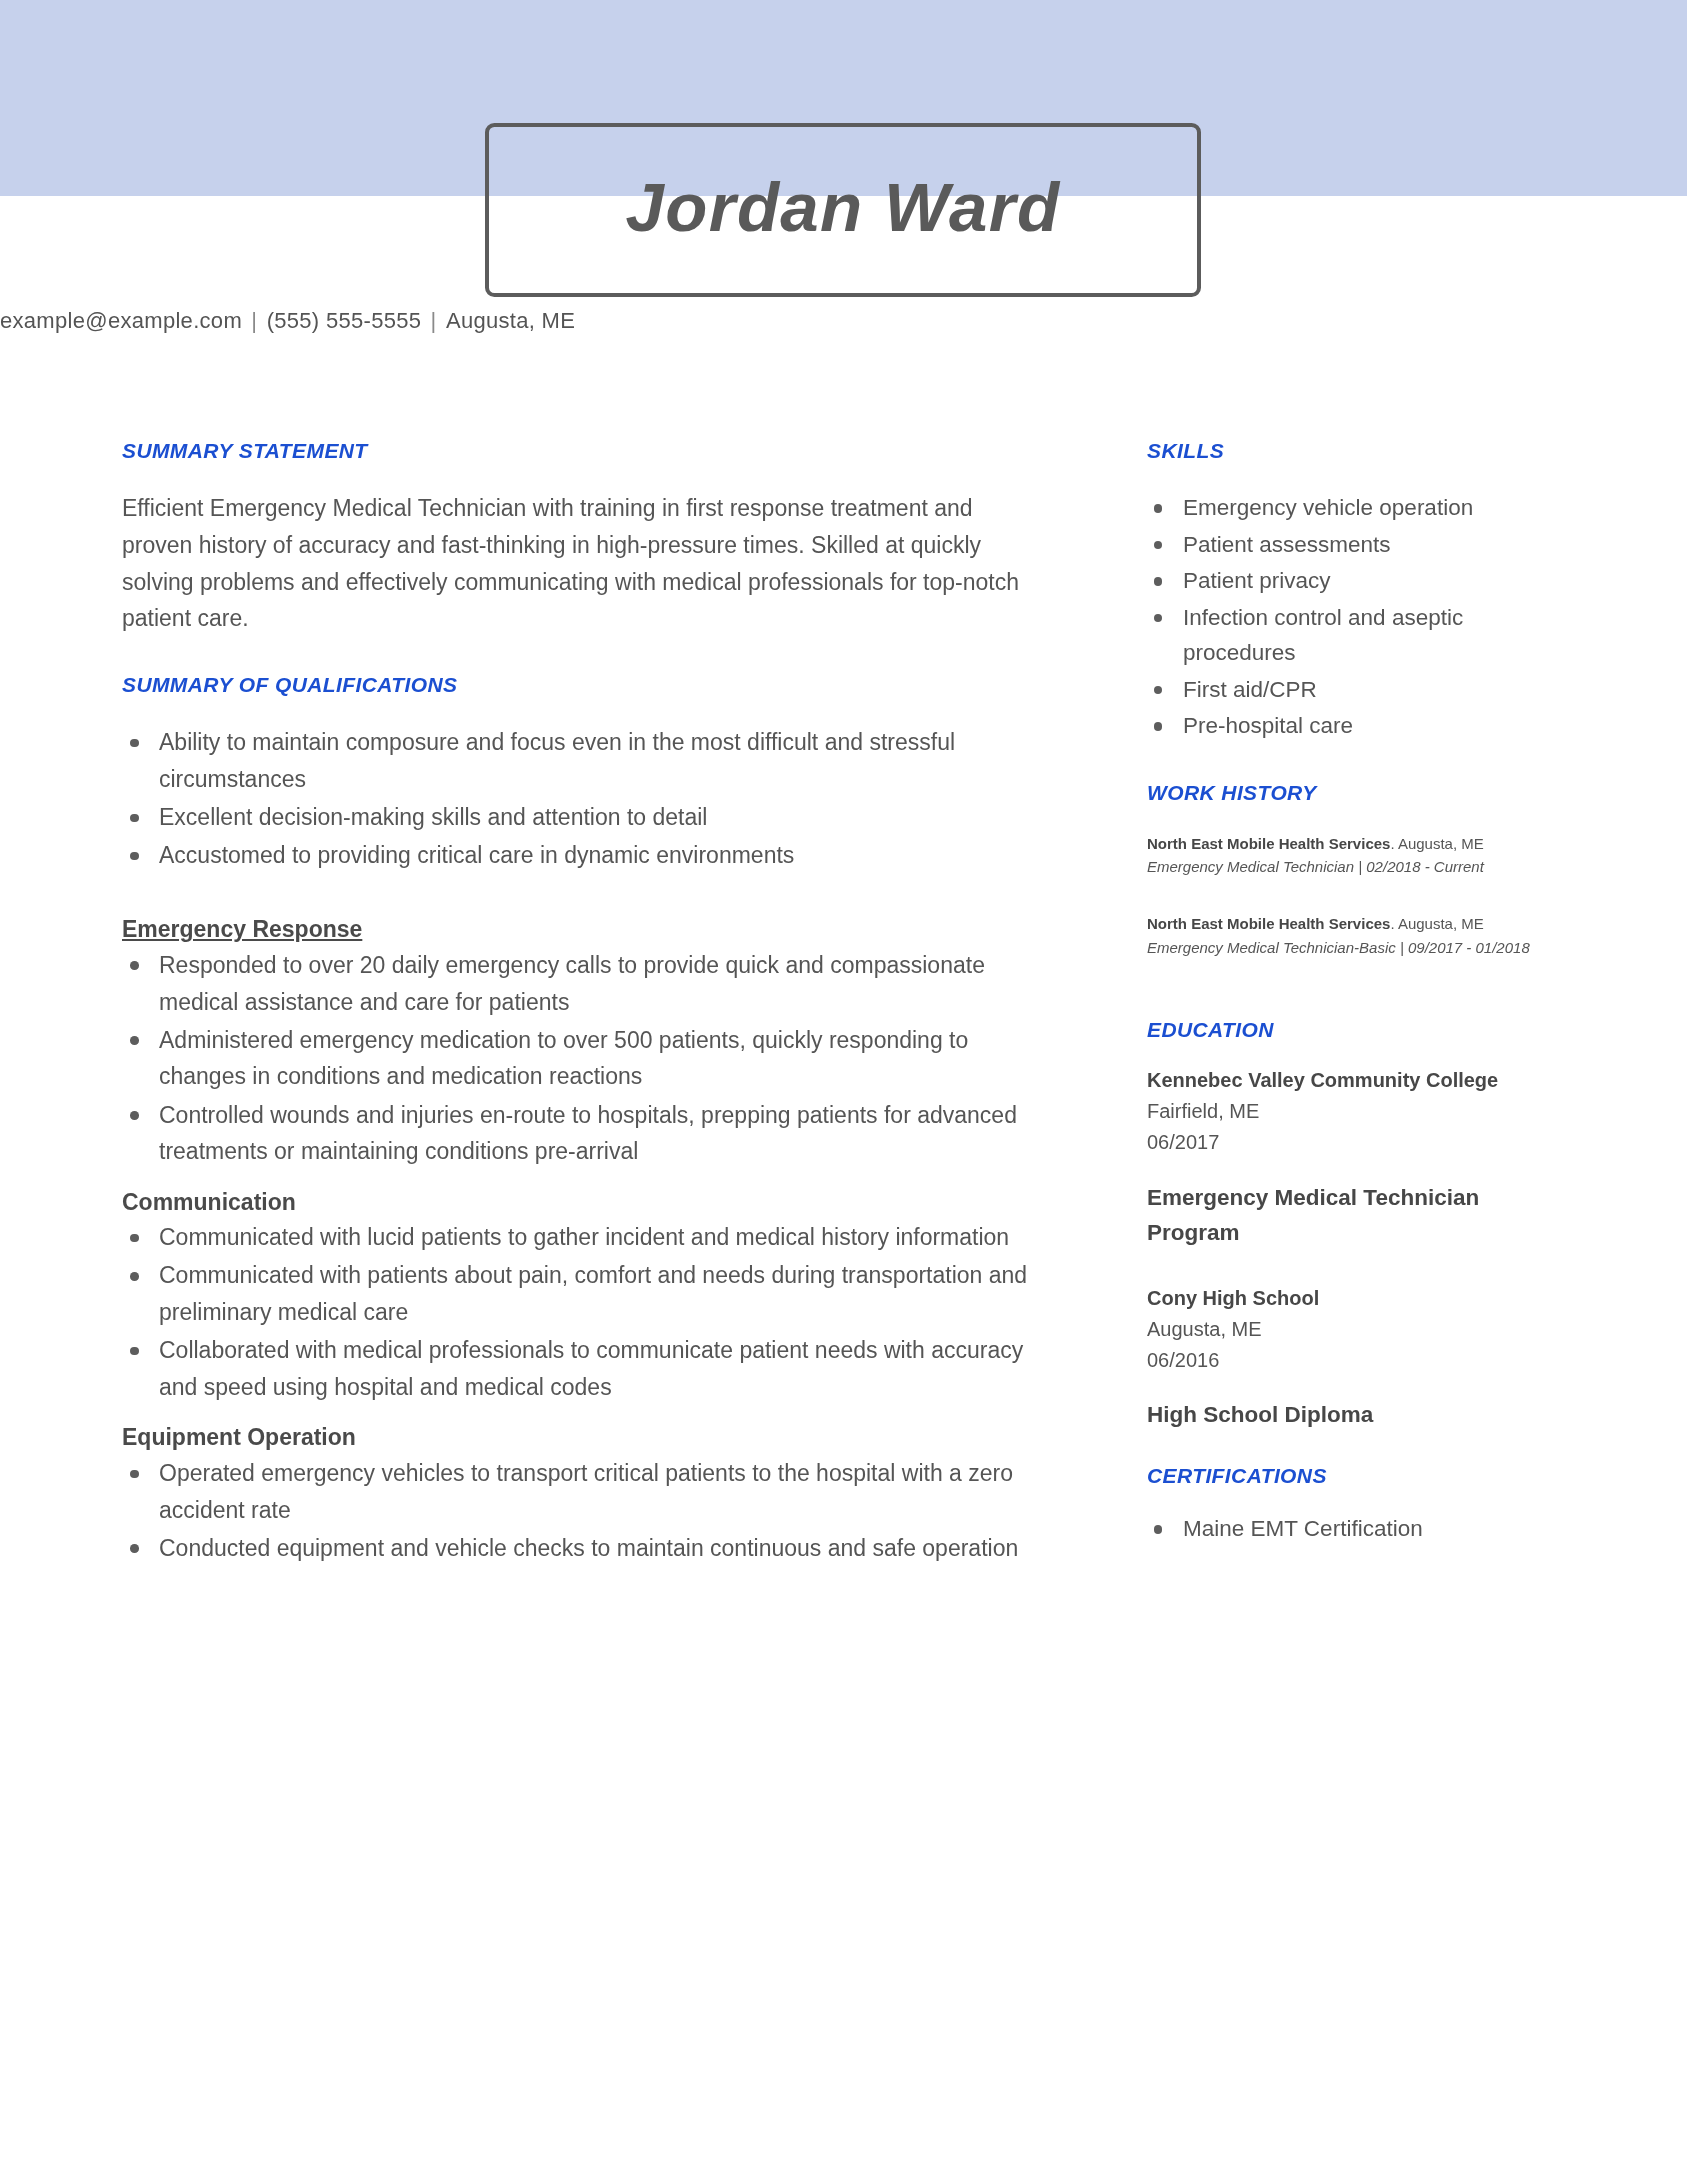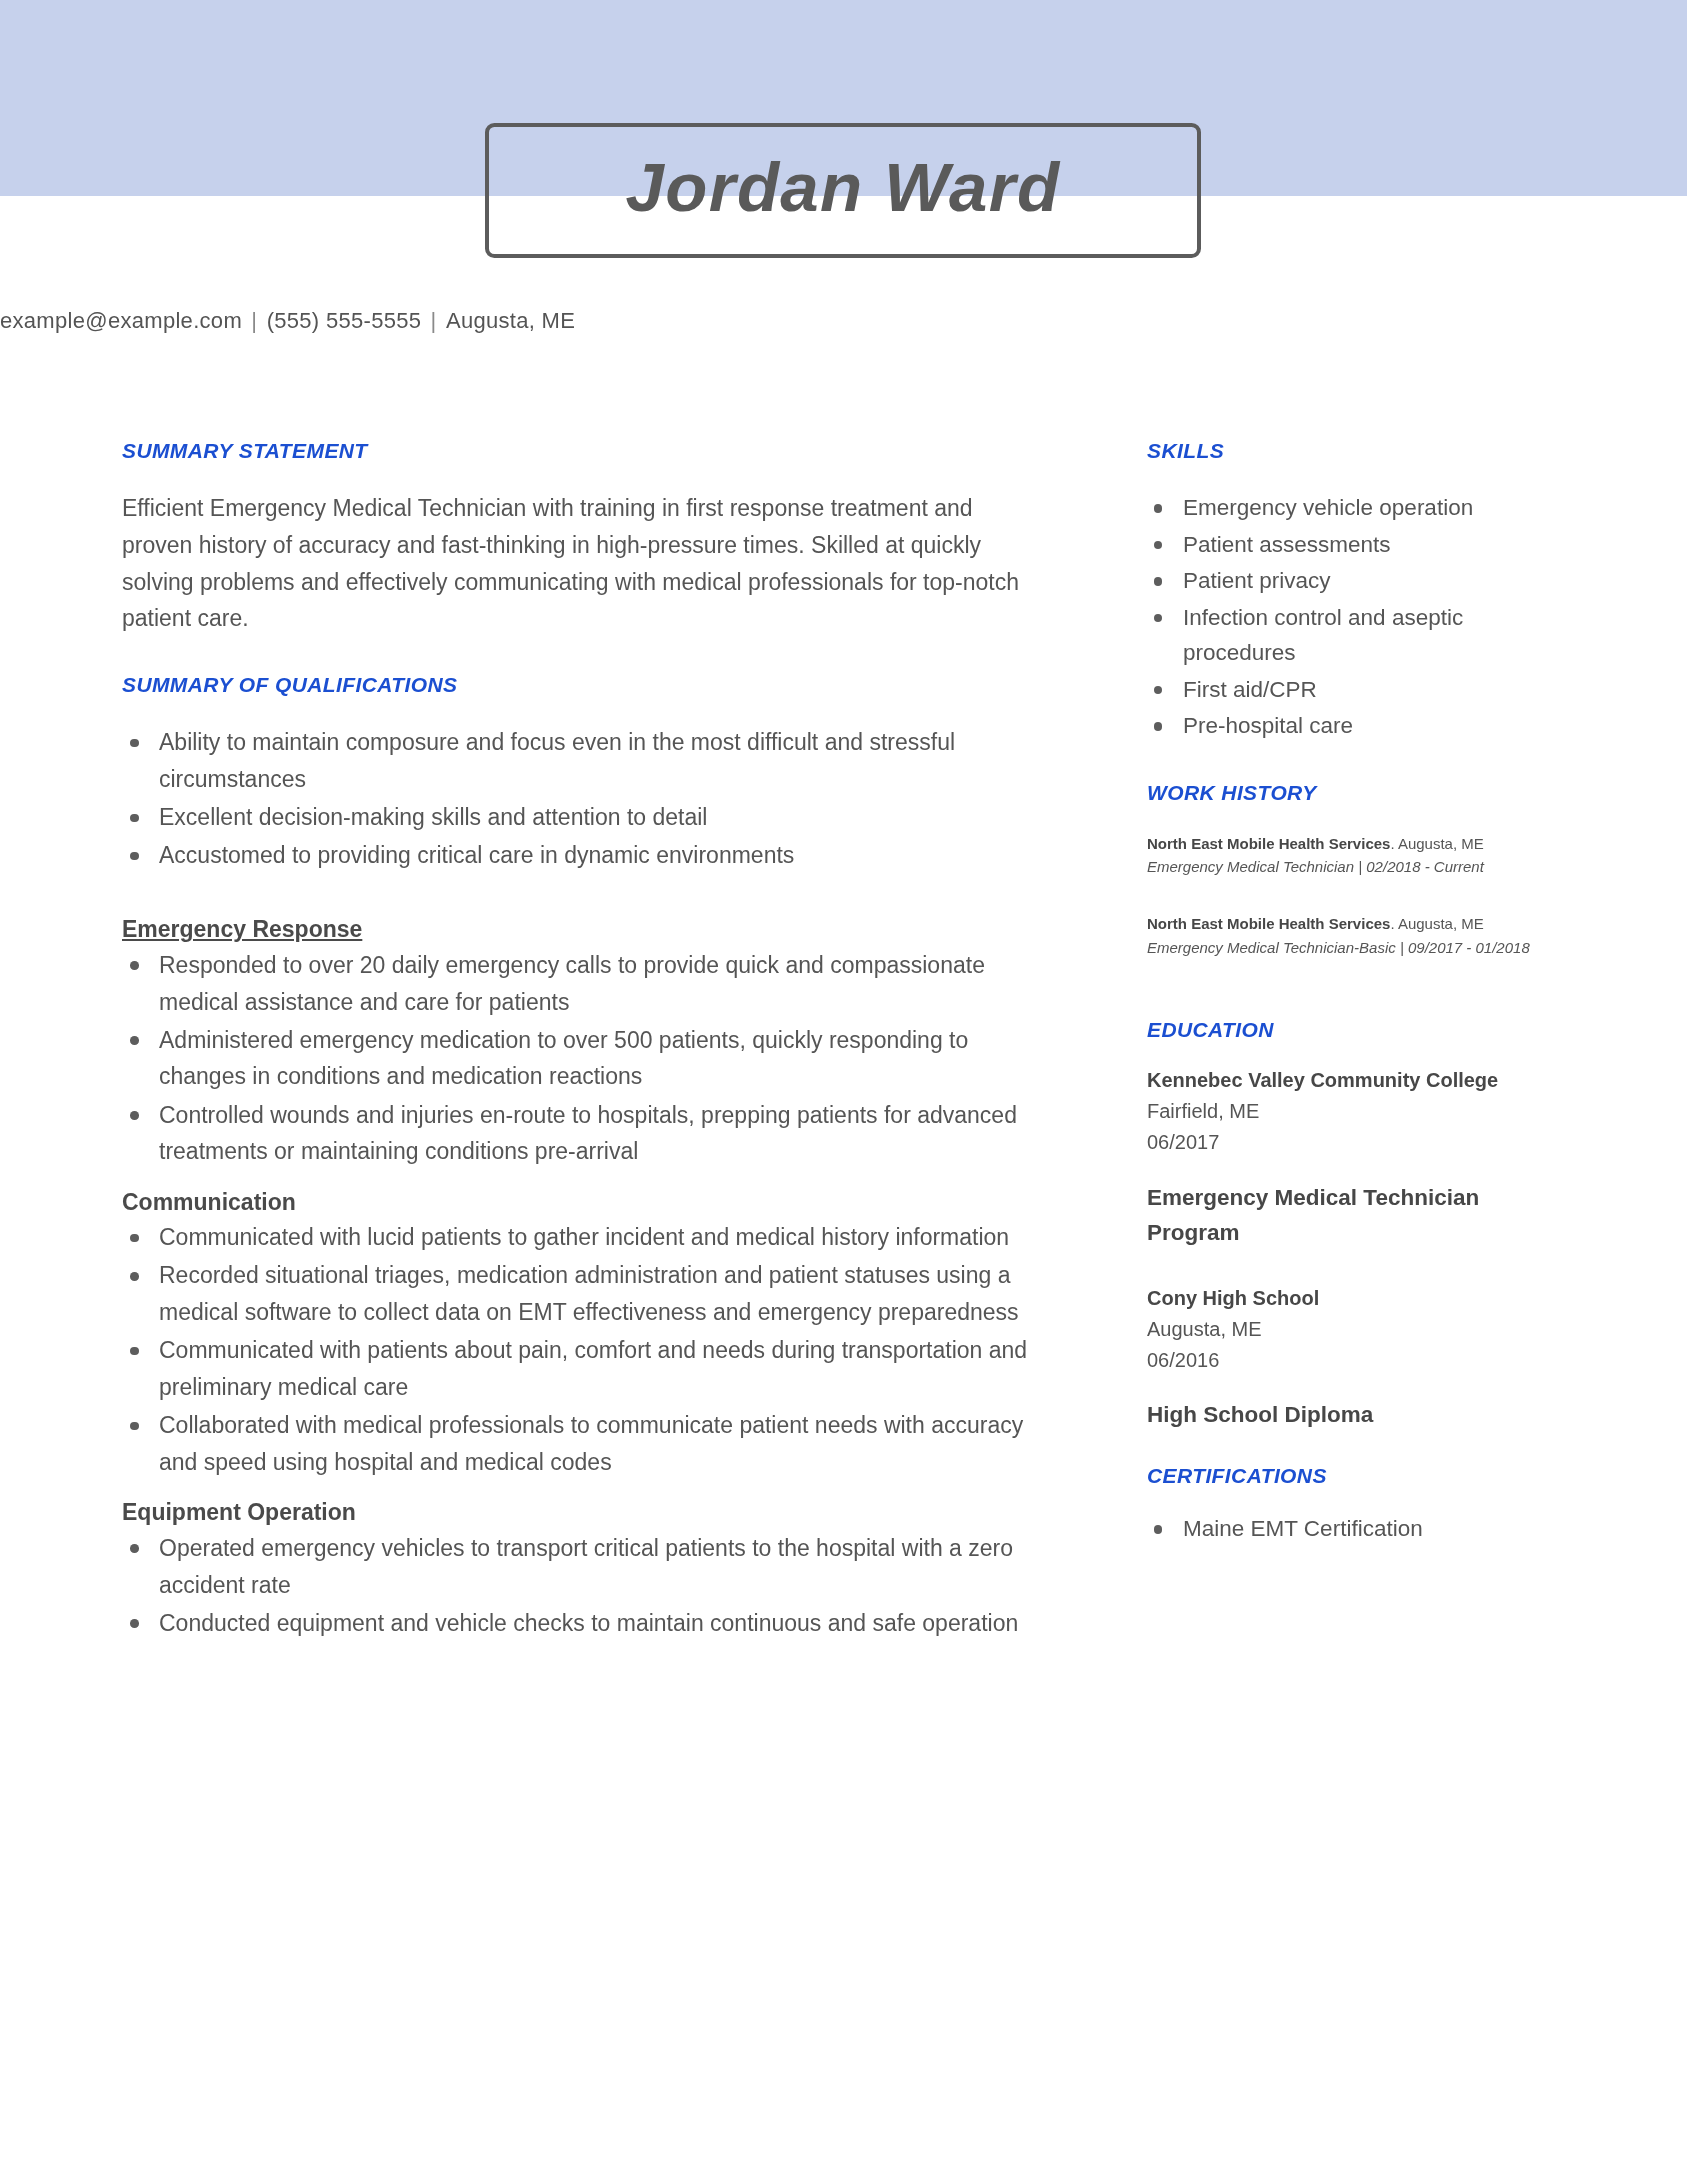--- a/index.html
+++ b/index.html
@@ -25,21 +25,21 @@
     height: 196px;
     background: #c6d1ec;
   }
 
   
   #name-box {
     position: absolute;
     left: 485px;
     top: 123px;
     width: 716px;
-    height: 135px;
+    height: 174px;
     border: 4px solid #5c5c5c;
     border-radius: 9.3px;
     box-sizing: border-box;
     display: flex;
     align-items: center;
     justify-content: center;
     background: transparent;
   }
   #name-text {
     font-size: 69px;
@@ -221,21 +221,20 @@
   <h3 class="subhead first">Emergency Response</h3>
   <ul class="bl">
     <li>Responded to over 20 daily emergency calls to provide quick and compassionate medical assistance and care for patients</li>
     <li>Administered emergency medication to over 500 patients, quickly responding to changes in conditions and medication reactions</li>
     <li>Controlled wounds and injuries en-route to hospitals, prepping patients for advanced treatments or maintaining conditions pre-arrival</li>
   </ul>
 
   <h3 class="subhead">Communication</h3>
   <ul class="bl">
     <li>Communicated with lucid patients to gather incident and medical history information</li>
-    <li>Recorded situational triages, medication administration and patient statuses using a medical software to collect data on EMT effectiveness and emergency preparedness</li>
     <li>Communicated with patients about pain, comfort and needs during transportation and preliminary medical care</li>
     <li>Collaborated with medical professionals to communicate patient needs with accuracy and speed using hospital and medical codes</li>
   </ul>
 
   <h3 class="subhead">Equipment Operation</h3>
   <ul class="bl">
     <li>Operated emergency vehicles to transport critical patients to the hospital with a zero accident rate</li>
     <li>Conducted equipment and vehicle checks to maintain continuous and safe operation</li>
   </ul>
 

